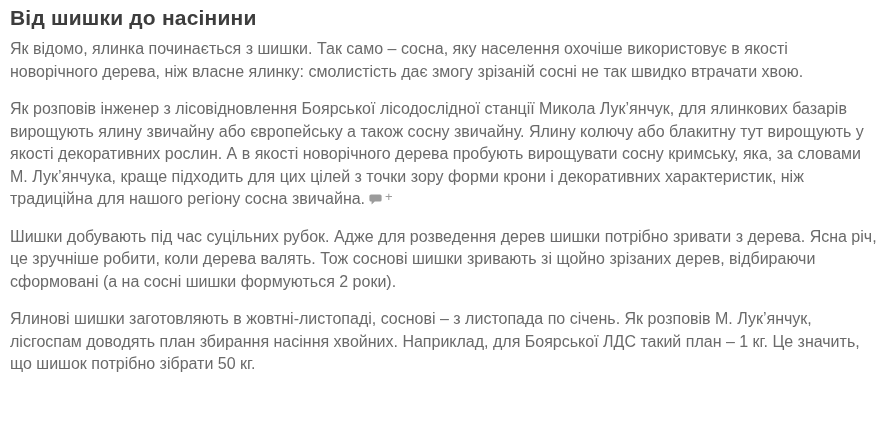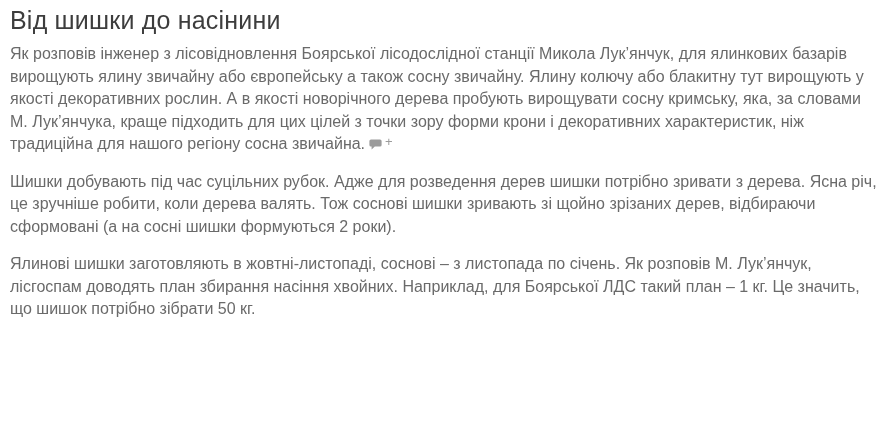--- a/index.html
+++ b/index.html
@@ -9,22 +9,22 @@
     font-family: "Liberation Sans", "DejaVu Sans", sans-serif;
   }
   .article {
     width: 887px;
     height: 442px;
     padding: 5px 10px 10px 10px;
     overflow: hidden;
     background: #ffffff;
   }
   h1.article-title {
-    font-size: 25px;
-    font-weight: 400;
+    font-size: 21px;
+    font-weight: 700;
     color: #3d3d3d;
     letter-spacing: 0.2px;
     margin: 0 0 7px 0;
     line-height: 1.25;
   }
   p.para {
     font-size: 16px;
     color: #6a6a6a;
     line-height: 22.5px;
     margin: 0 0 15px 0;
@@ -47,20 +47,23 @@
     top: -1px;
   }
 </style>
 </head>
 <body>
 
 <div class="article">
 
   <h1 class="article-title">Від шишки до насінини</h1>
 
+  <p class="para">
+    <span>Як відомо, ялинка починається з шишки. Так само – сосна, яку населення охочіше використовує в якості новорічного дерева, ніж власне ялинку: смолистість дає змогу зрізаній сосні не так швидко втрачати хвою.</span>
+  </p>
 
   <p class="para">
     <span>Як розповів інженер з лісовідновлення Боярської лісодослідної станції Микола Лук’янчук, для ялинкових базарів вирощують ялину звичайну або європейську а також сосну звичайну. Ялину колючу або блакитну тут вирощують у якості декоративних рослин. А в якості новорічного дерева пробують вирощувати сосну кримську, яка, за словами М. Лук’янчука, краще підходить для цих цілей з точки зору форми крони і декоративних характеристик, ніж традиційна для нашого регіону сосна звичайна.</span><span class="annot">
         <svg width="14" height="13" viewBox="0 0 14 13">
           <path d="M2 1.5 h9 a1.6 1.6 0 0 1 1.6 1.6 v3.8 a1.6 1.6 0 0 1 -1.6 1.6 h-5.2 l-3.2 3 v-3 h-0.6 a1.6 1.6 0 0 1 -1.6 -1.6 v-3.8 a1.6 1.6 0 0 1 1.6 -1.6 z" fill="#9b9b9b"></path>
         </svg>
         <span class="plus">+</span>
       </span>
   </p>
 

